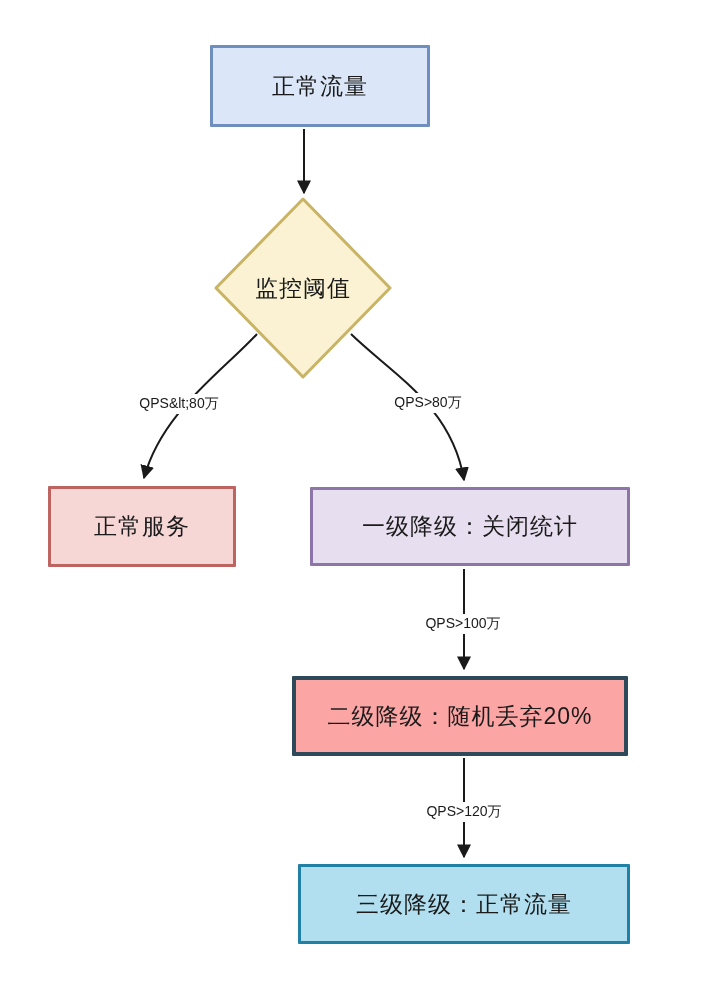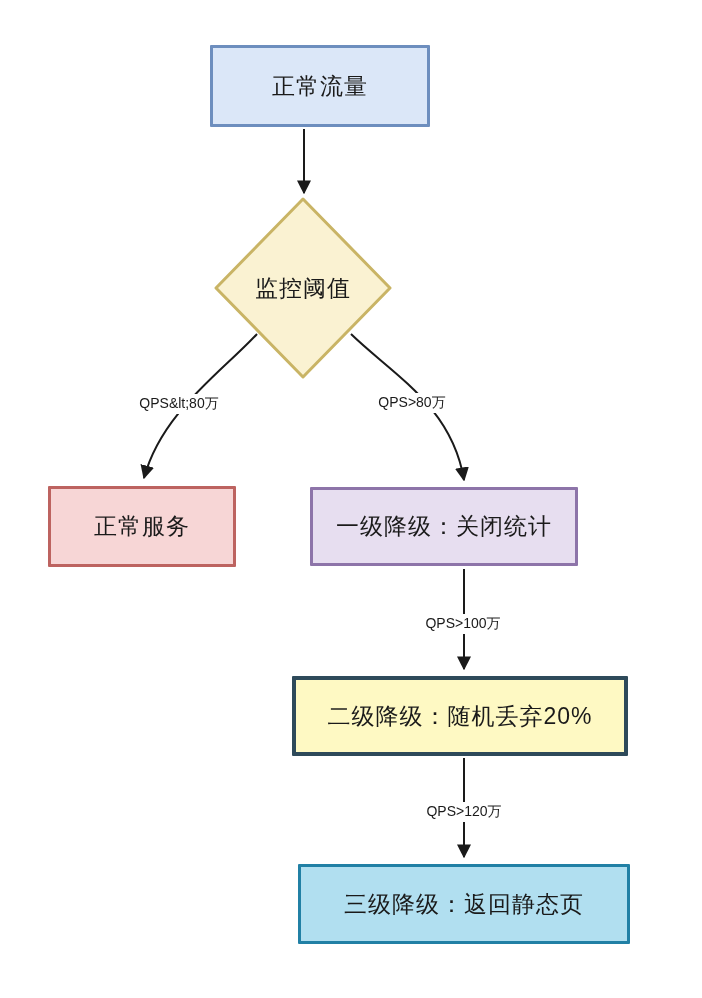--- a/index.html
+++ b/index.html
@@ -27,21 +27,21 @@
     align-items: center;
     justify-content: center;
     font-size: 23px;
     color: #1a1a1a;
     letter-spacing: 1px;
     border-radius: 1px;
   }
   .node-normal-traffic  { background: #dbe7f8; border: 3px solid #6d8ebe; }
   .node-normal-service  { background: #f7d6d6; border: 3px solid #bd6360; }
   .node-level1          { background: #e7def0; border: 3px solid #8d74a9; }
-  .node-level2          { background: #fef9c3; border: 4px solid #2e4a5a; }
+  .node-level2          { background: #fca5a5; border: 4px solid #2e4a5a; }
   .node-level3          { background: #b1dff0; border: 3px solid #2180a5; }
   .node-diamond-text {
     position: absolute;
     display: flex;
     align-items: center;
     justify-content: center;
     font-size: 23px;
     color: #1a1a1a;
     letter-spacing: 1px;
     text-align: center;
@@ -71,41 +71,41 @@
     <polygon points="303,199 390,288 303,377 216,288" fill="#faf2d2" stroke="#c9b465" stroke-width="3" stroke-linejoin="round"></polygon>
 
     <path d="M304,129 L304,193" stroke="#1a1a1a" stroke-width="2" fill="none" marker-end="url(#arrow)"></path>
     <path d="M257,334 C222,372 162,412 144,478" stroke="#1a1a1a" stroke-width="2" fill="none" marker-end="url(#arrow)"></path>
     <path d="M351,334 C392,374 452,406 464,480" stroke="#1a1a1a" stroke-width="2" fill="none" marker-end="url(#arrow)"></path>
     <path d="M464,569 L464,669" stroke="#1a1a1a" stroke-width="2" fill="none" marker-end="url(#arrow)"></path>
     <path d="M464,758 L464,857" stroke="#1a1a1a" stroke-width="2" fill="none" marker-end="url(#arrow)"></path>
   </svg>
 
   <div class="edge-label" style="left:179px; top:404px">QPS&amp;lt;80万</div>
-  <div class="edge-label" style="left:412px; top:403px">QPS&gt;80万</div>
+  <div class="edge-label" style="left:428px; top:403px">QPS&gt;80万</div>
   <div class="edge-label" style="left:463px; top:624px">QPS&gt;100万</div>
   <div class="edge-label" style="left:464px; top:812px">QPS&gt;120万</div>
 
   <div class="node node-normal-traffic" style="left:210px; top:45px; width:220px; height:82px">
     <span>正常流量</span>
   </div>
 
   <div class="node-diamond-text" style="left:216px; top:199px; width:174px; height:178px">
     <span>监控阈值</span>
   </div>
 
   <div class="node node-normal-service" style="left:48px; top:486px; width:188px; height:81px">
     <span>正常服务</span>
   </div>
 
-  <div class="node node-level1" style="left:310px; top:487px; width:268px; height:79px">
+  <div class="node node-level1" style="left:310px; top:487px; width:320px; height:79px">
     <span>一级降级：关闭统计</span>
   </div>
 
   <div class="node node-level2" style="left:292px; top:676px; width:336px; height:80px">
     <span>二级降级：随机丢弃20%</span>
   </div>
 
   <div class="node node-level3" style="left:298px; top:864px; width:332px; height:80px">
-    <span>三级降级：返回静态页</span>
+    <span>三级降级：正常流量</span>
   </div>
 
 </div>
 
 </body></html>

